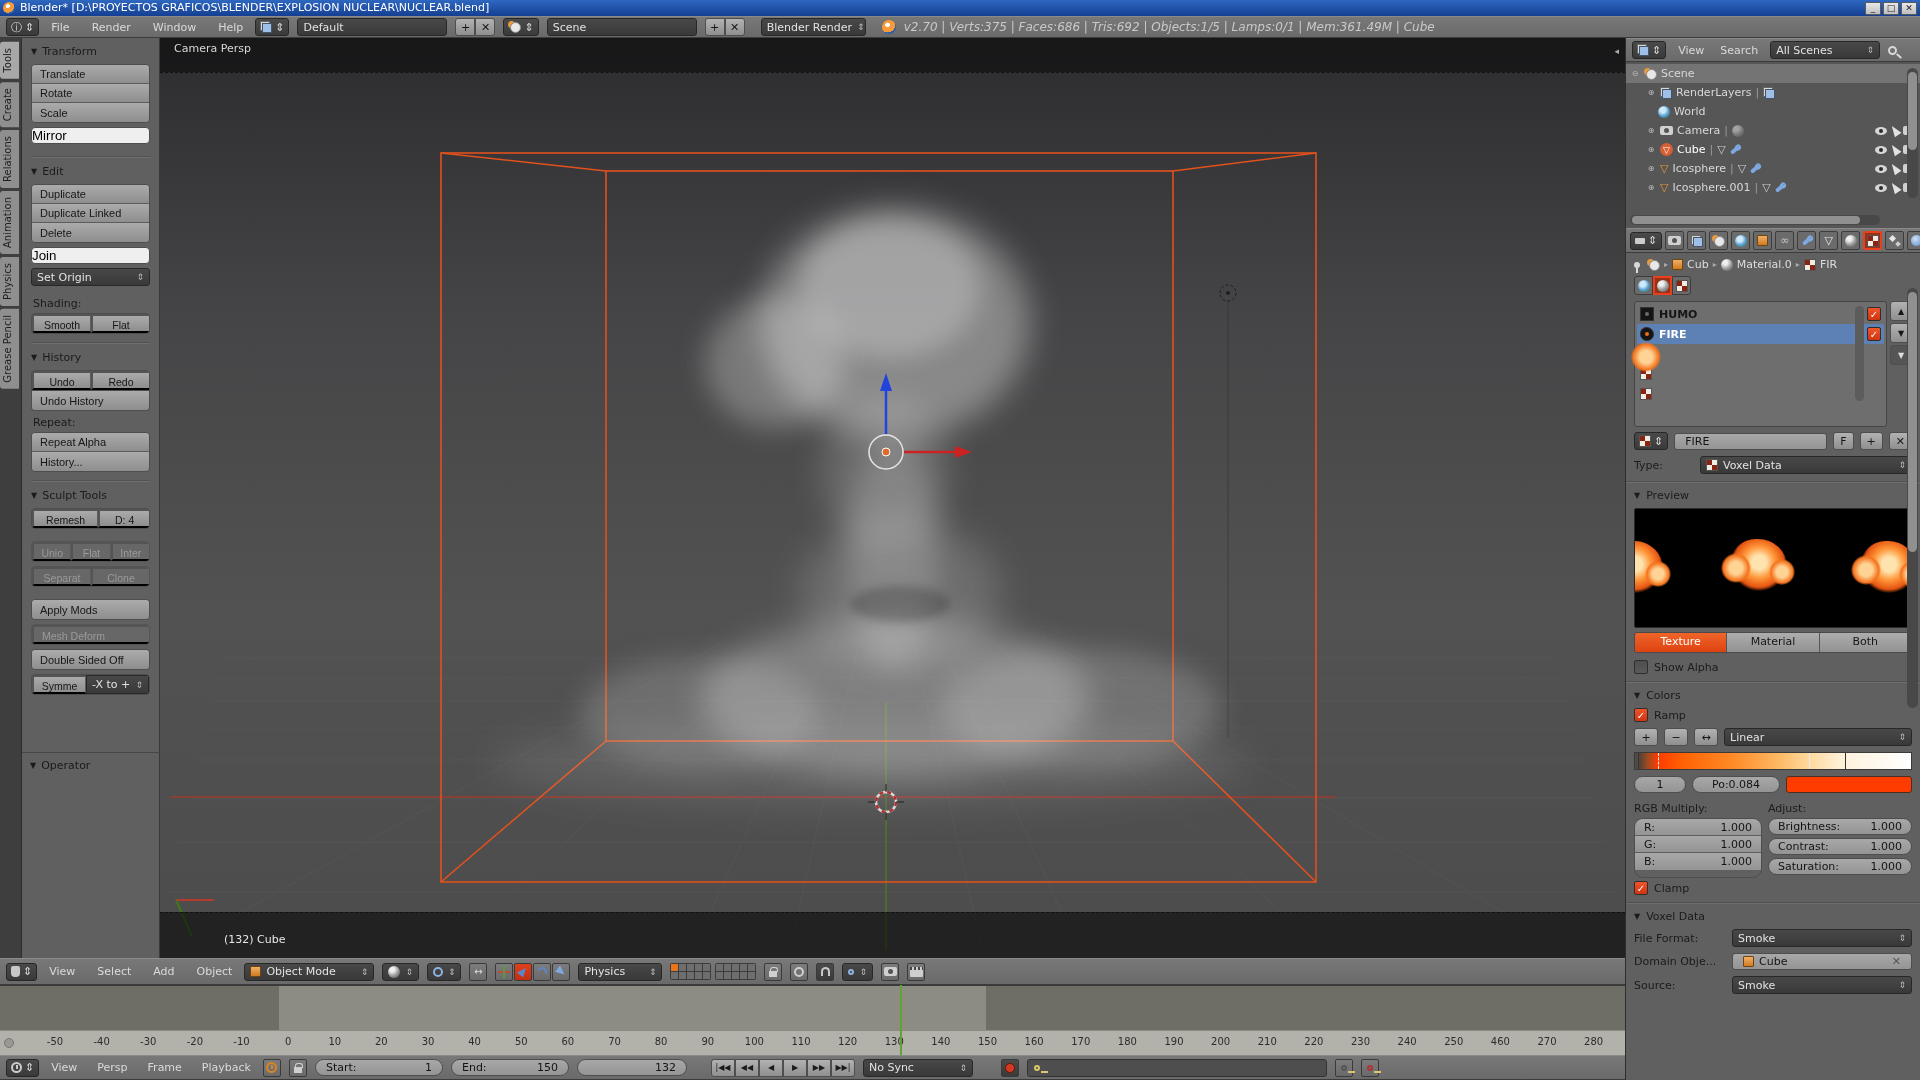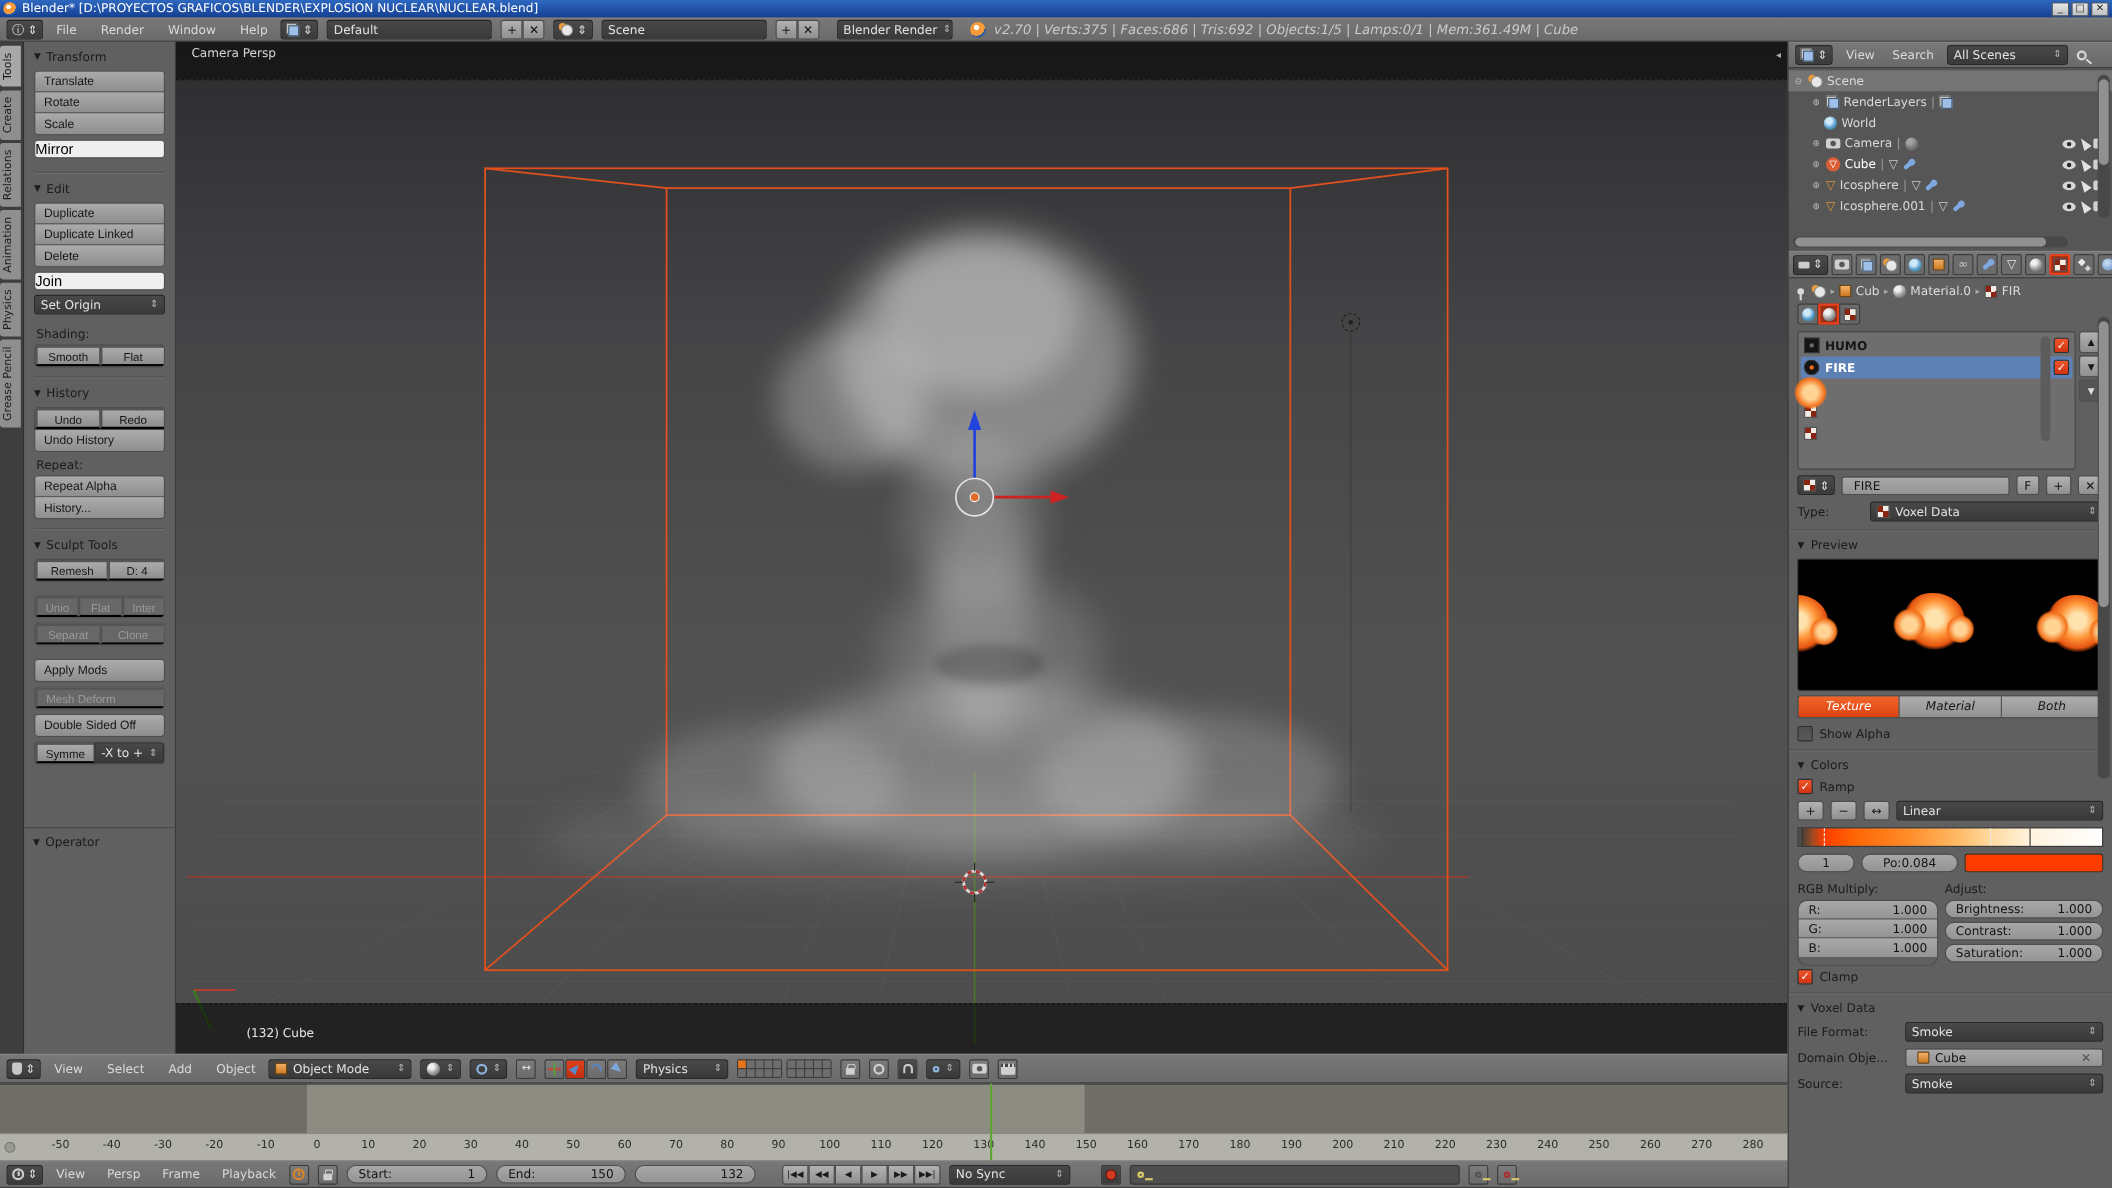--- a/index.html
+++ b/index.html
@@ -115,21 +115,21 @@
 .tl-row{display:flex;align-items:center;gap:5px;height:20px;padding:0 3px;color:#161616;}
 .tl-row.sel{background:#5d80b5;border-radius:2px;color:#fff;}
 .tl-thumb{width:14px;height:14px;background:#141414;border:1px solid #333;position:relative;flex:0 0 auto;}
 .tl-thumb:after{content:"";position:absolute;left:4px;top:4px;width:4px;height:4px;border-radius:50%;}
 .tl-thumb.humo:after{background:#6a6a6a;}
 .tl-thumb.fire:after{background:#f06a1e;}
 .tl-cb{margin-left:auto;}
 .tl-sb{position:absolute;right:22px;top:4px;width:9px;height:95px;background:#5c5c5c;border-radius:5px;}
 .tl-side{display:flex;flex-direction:column;gap:2px;width:22px;}
 .tl-side .lbtn{width:22px;padding:0;font-size:8px;height:20px;}
-.segrow{display:flex;border-radius:3px;overflow:hidden;border:1px solid #4a4a4a;margin:4px 8px;font-style:italic;}
+.segrow{display:flex;border-radius:3px;overflow:hidden;border:1px solid #4a4a4a;margin:4px 8px;}
 .segrow .sg{flex:1;text-align:center;height:19px;line-height:18px;background:linear-gradient(#adadad,#929292);color:#161616;border-right:1px solid #555;}
 .segrow .sg:last-child{border-right:none;}
 .segrow .sg.on{background:linear-gradient(#f06528,#dd4312);color:#fff;}
 #ramp{height:18px;margin:3px 8px;border:1px solid #3a3a3a;position:relative;background:linear-gradient(90deg,#4e4e4e 0%,#5a4234 2%,#9c4a22 4.5%,#ff3c00 8.4%,#ff6404 18%,#ff8c28 36%,#ffb964 52%,#ffd99e 63%,#fff3dd 76%,#ffffff 100%);}
 .rstop{position:absolute;top:0;bottom:0;width:0;}
 .rstop.d{border-left:1px dashed #f0f0f0;}
 .rstop.s{border-left:1px solid #e8e8e8;}
 .rstop.k{border-left:1px solid #333;}
 .swatch{flex:1;height:17px;border-radius:3px;border:1px solid #4a3020;background:#ff3c00;}
 .vgroup{border-radius:9px;overflow:hidden;border:1px solid #4e4e4e;}
@@ -872,21 +872,21 @@
       <span>160</span>
       <span>170</span>
       <span>180</span>
       <span>190</span>
       <span>200</span>
       <span>210</span>
       <span>220</span>
       <span>230</span>
       <span>240</span>
       <span>250</span>
-      <span>260</span>
+      <span>460</span>
       <span>270</span>
       <span>280</span>
     </div>
 </div>
 <div id="cframe"></div>
 <div id="thdr" class="hdr">
   <span class="etype">
       <span class="i-clock gray"></span>
       <span class="ud">⇕</span>
     </span>

